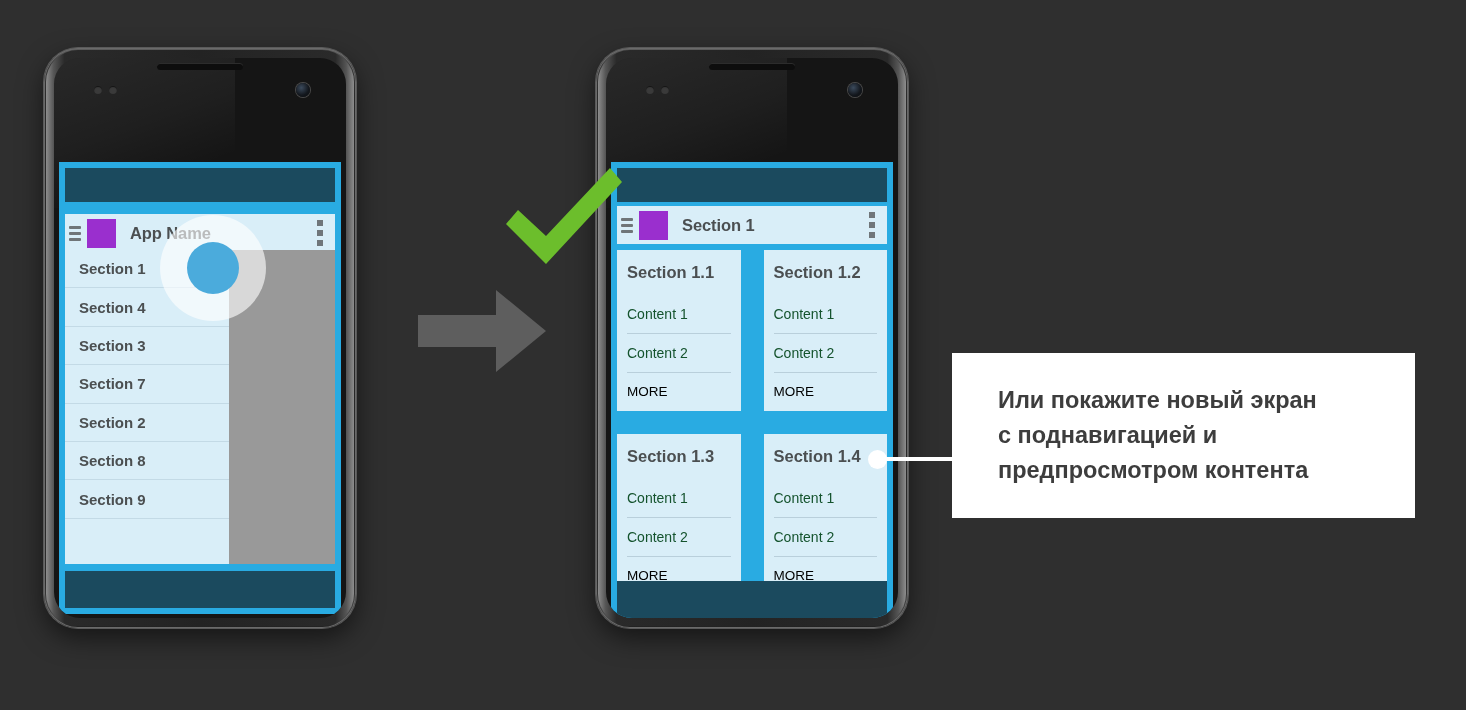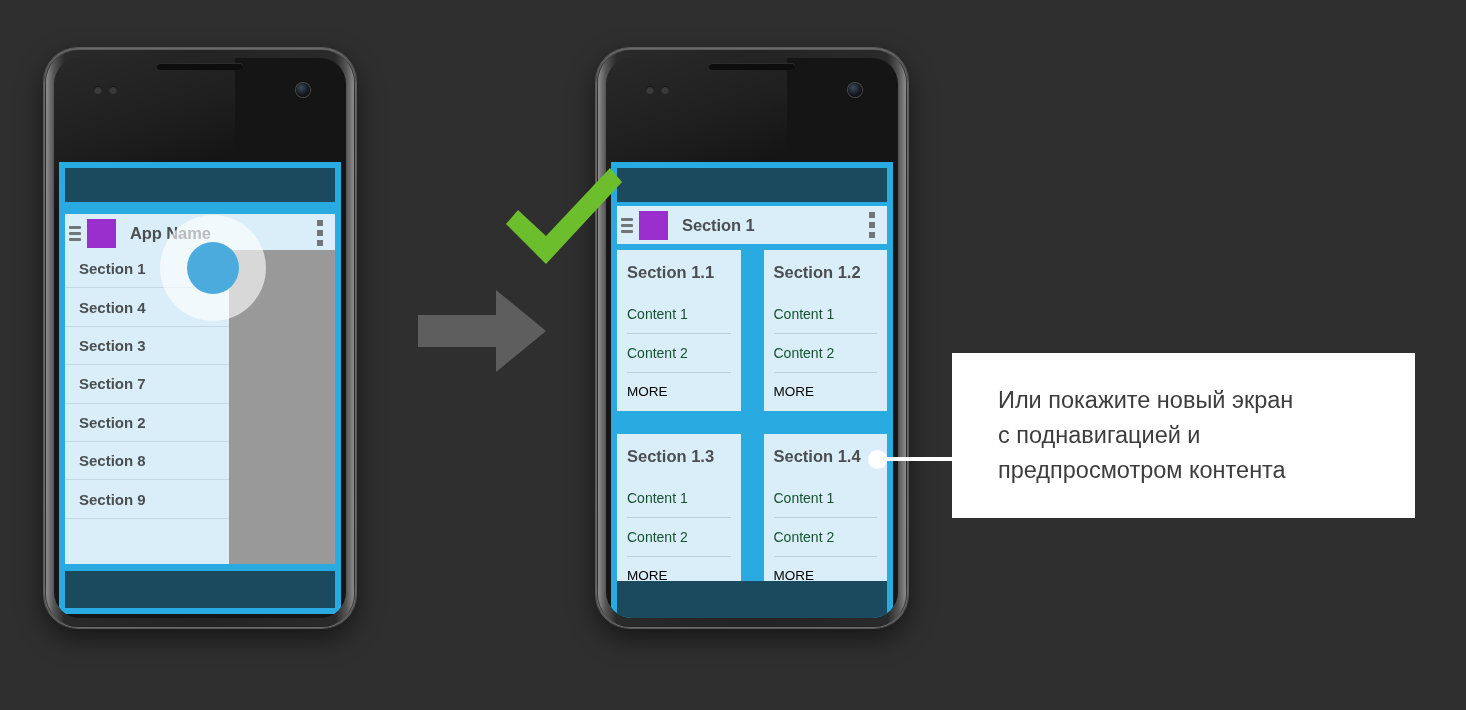--- a/index.html
+++ b/index.html
@@ -157,21 +157,21 @@
   .glyph{position:absolute;}
 
   
   .callout{
     position:absolute;
     background:#ffffff;
     box-sizing:border-box;
     display:flex;align-items:center;
   }
   .callout-text{
-    font-size:23.5px;font-weight:normal;color:#3d3d3d;
+    font-size:23.5px;font-weight:bold;color:#3d3d3d;
     line-height:35px;
     padding-left:46px;padding-right:20px;
     white-space:pre-line;
   }
   .leader-line{
     position:absolute;
     height:4px;background:#ffffff;
   }
   .leader-dot{
     position:absolute;width:19px;height:19px;border-radius:50%;

